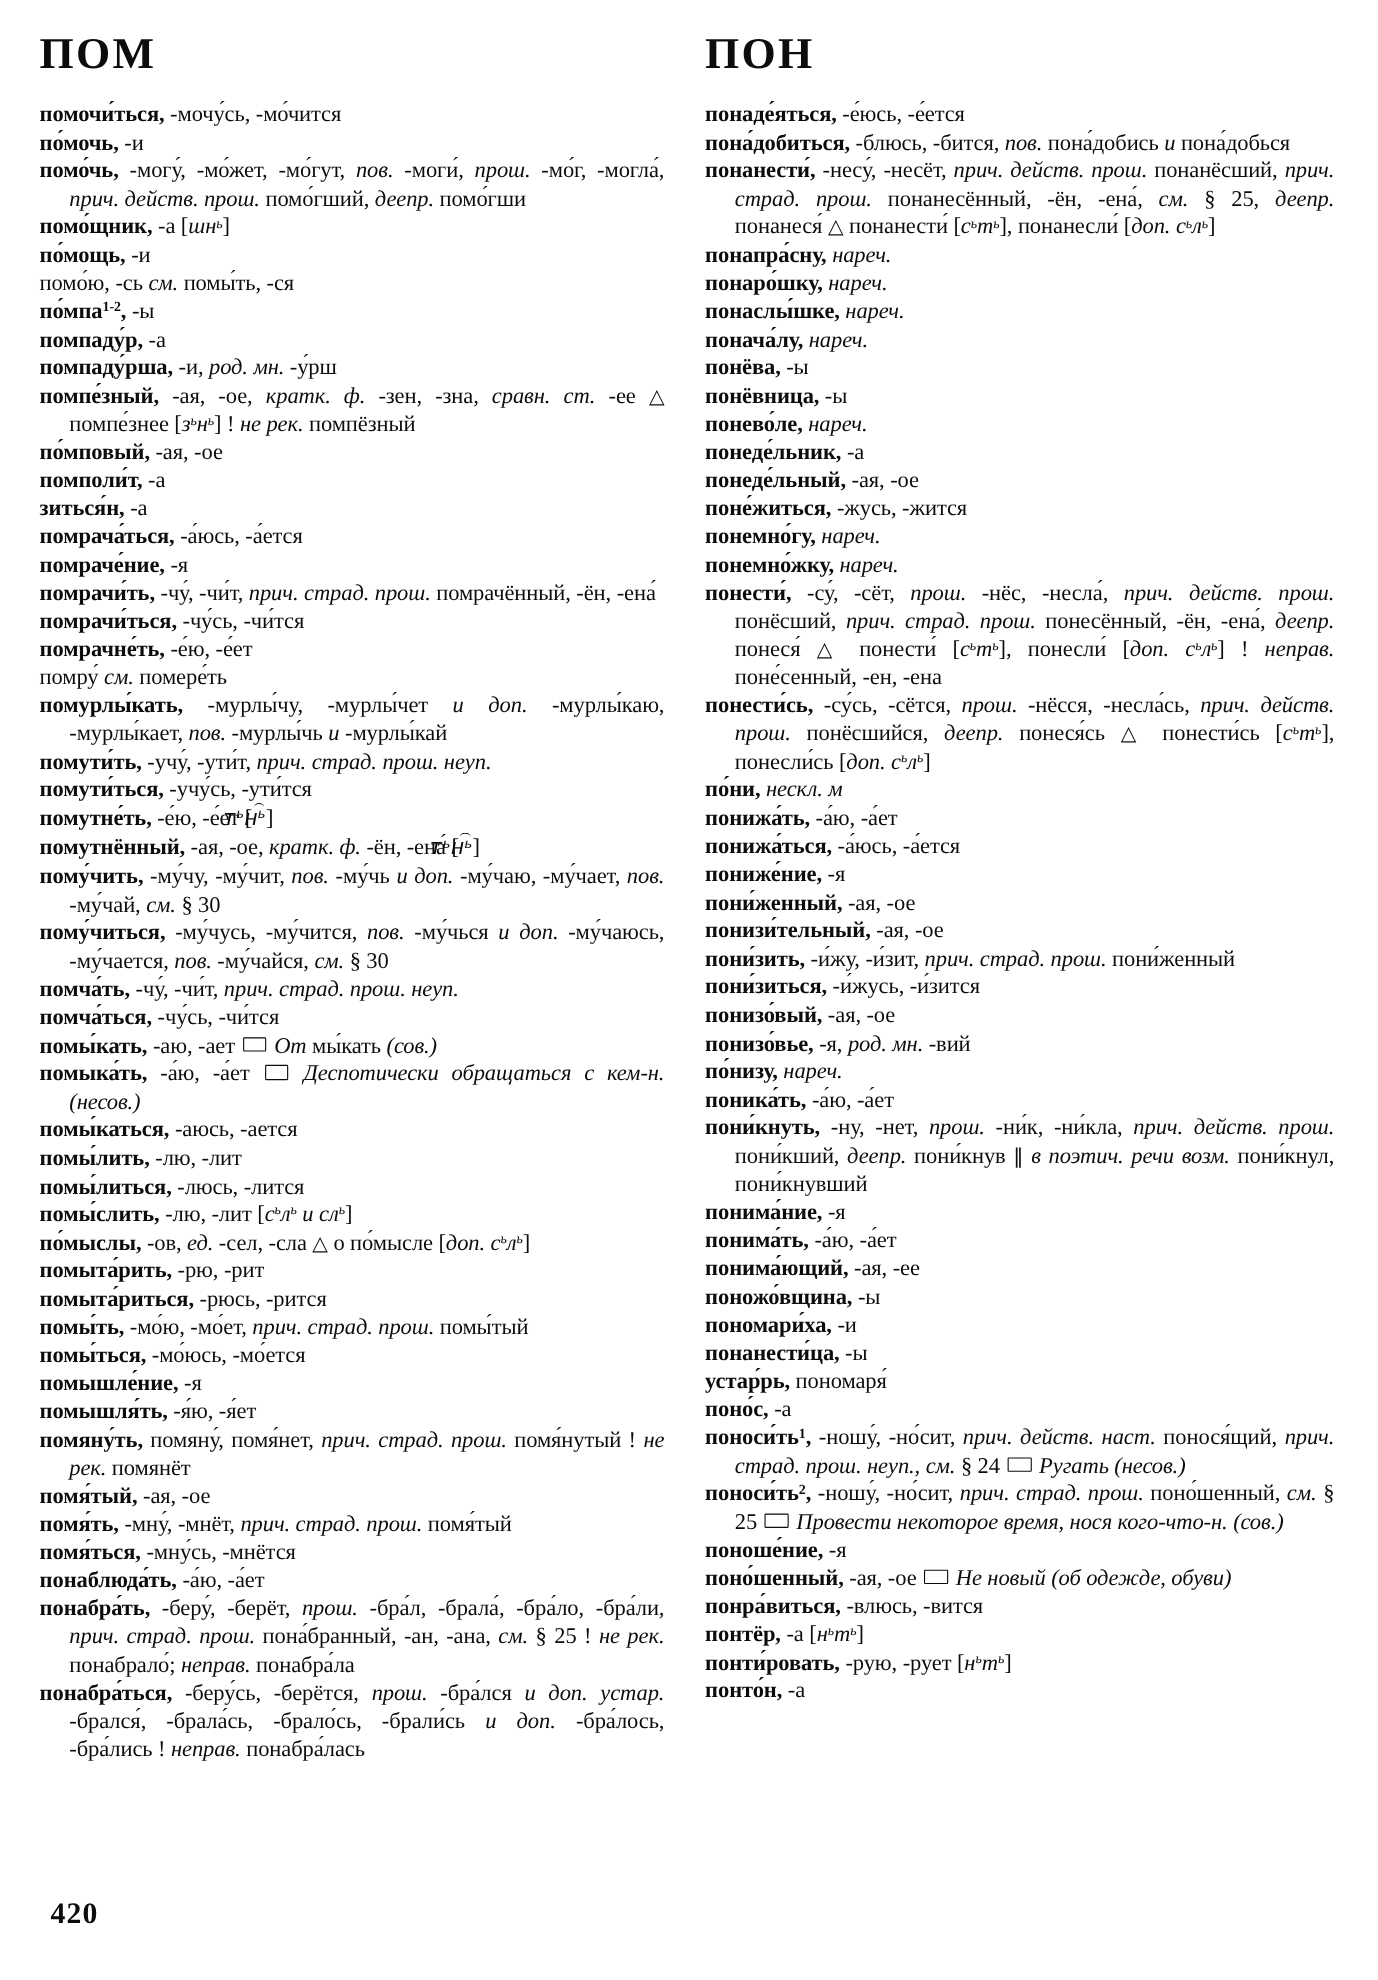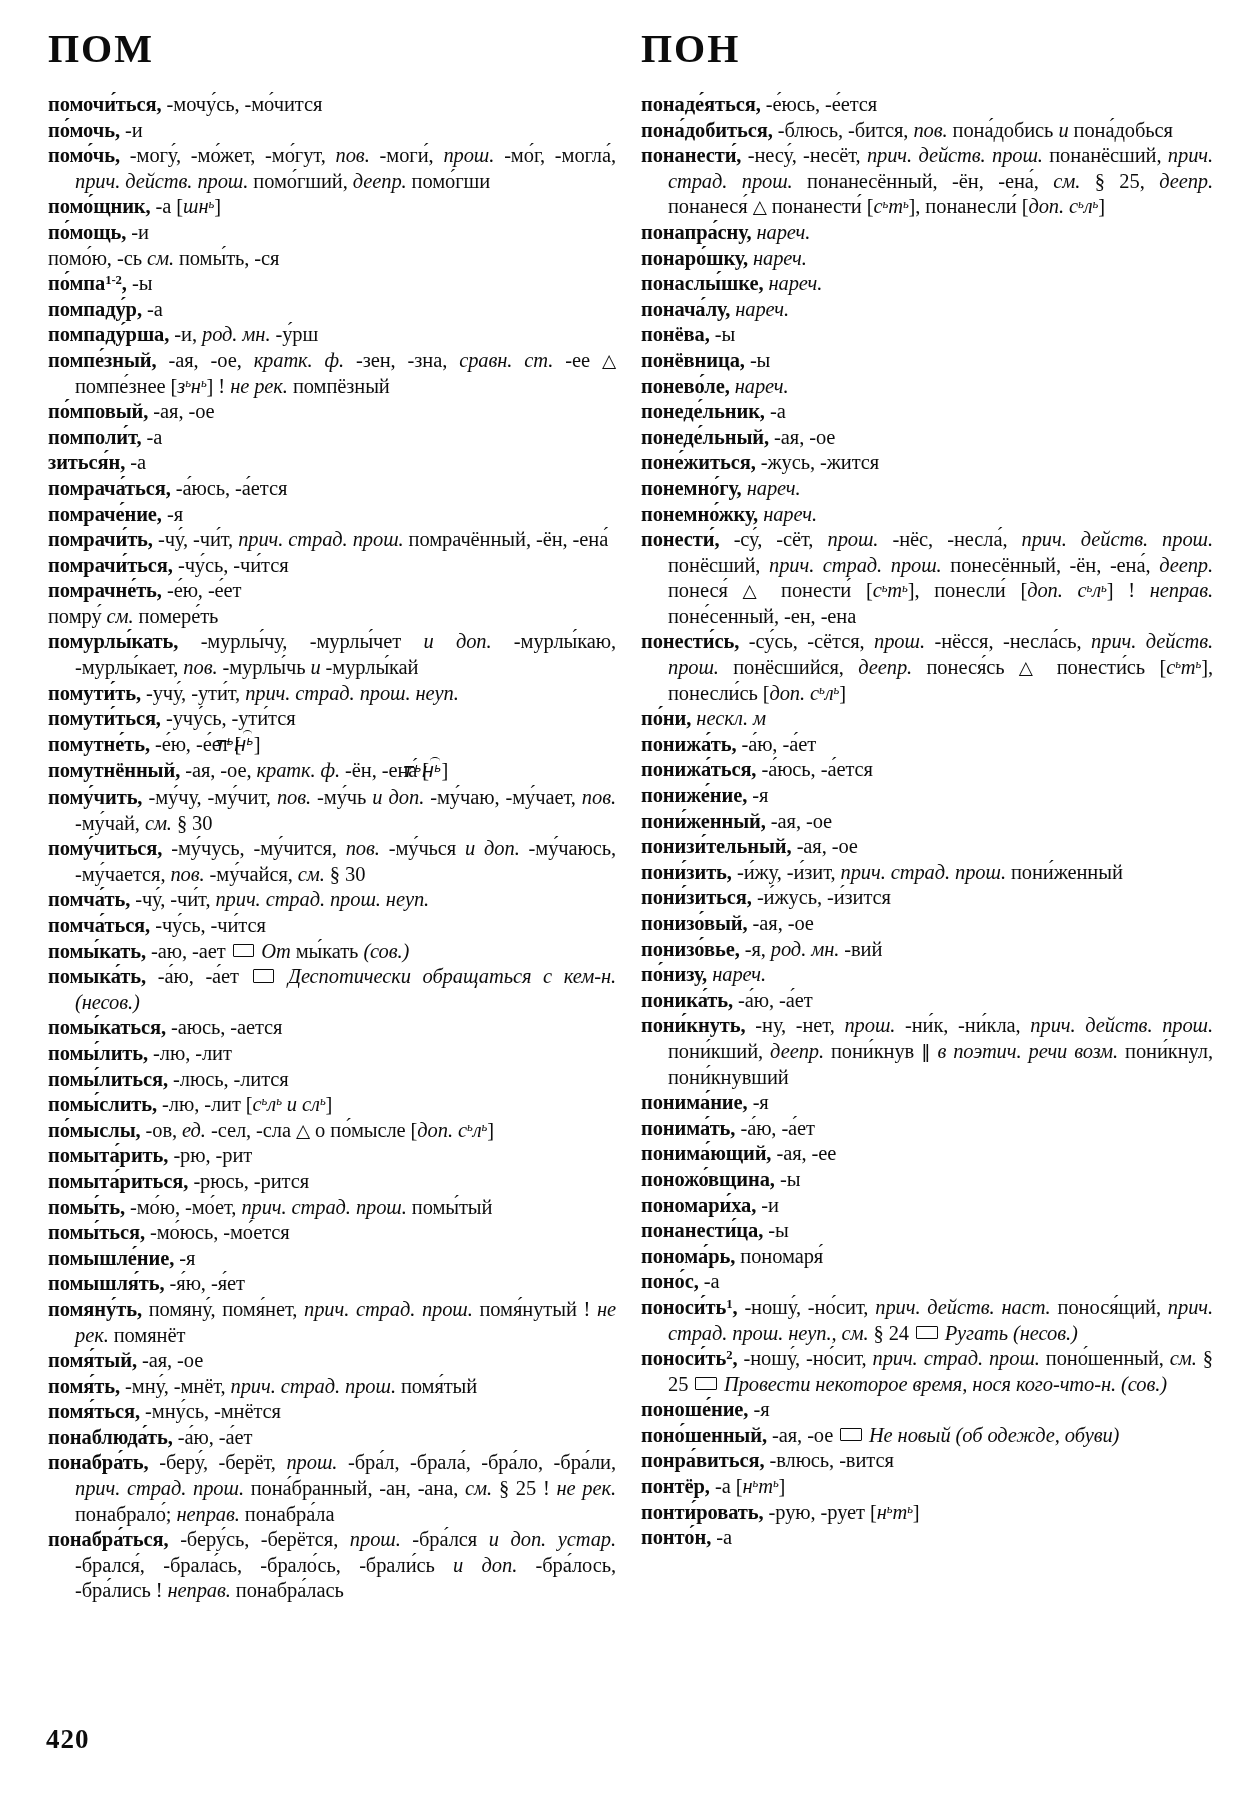--- a/index.html
+++ b/index.html
@@ -3,21 +3,21 @@
 <meta charset="utf-8">
 <style>
   html,body{margin:0;padding:0;}
   body{
     width:1253px;height:1800px;overflow:hidden;position:relative;
     background:#ffffff;color:#0c0c0c;
     font-family:"Liberation Serif", serif;
   }
   .page{position:absolute;inset:0;}
   .col{position:absolute;top:22px;}
-  #col-left{left:48px;width:568px;}
+  #col-left{left:36px;width:568px;}
   #col-right{left:641px;width:572px;}
   .col-header{
     font-size:40px;font-weight:700;line-height:1.05;
     letter-spacing:2px;margin:6px 0 22px 0;
   }
   .entries{display:block;}
   .entry{
     margin:0;font-size:20.5px;line-height:25.6px;
     text-align:justify;padding-left:27px;text-indent:-27px;
     letter-spacing:-0.1px;
@@ -136,21 +136,21 @@
         <p class="entry"><span class="rb">понизо́вье,</span><span> -я, </span><span class="ri">род. мн.</span><span> -вий</span></p>
         <p class="entry"><span class="rb">по́низу,</span><span> </span><span class="ri">нареч.</span></p>
         <p class="entry"><span class="rb">поника́ть,</span><span> -а́ю, -а́ет</span></p>
         <p class="entry"><span class="rb">пони́кнуть,</span><span> -ну, -нет, </span><span class="ri">прош.</span><span> -ни́к, -ни́кла, </span><span class="ri">прич. действ. прош.</span><span> пони́кший, </span><span class="ri">деепр.</span><span> пони́кнув </span><span class="sym">‖</span><span> </span><span class="ri">в поэтич. речи возм.</span><span> пони́кнул, пони́кнувший</span></p>
         <p class="entry"><span class="rb">понима́ние,</span><span> -я</span></p>
         <p class="entry"><span class="rb">понима́ть,</span><span> -а́ю, -а́ет</span></p>
         <p class="entry"><span class="rb">понима́ющий,</span><span> -ая, -ее</span></p>
         <p class="entry"><span class="rb">поножо́вщина,</span><span> -ы</span></p>
         <p class="entry"><span class="rb">пономари́ха,</span><span> -и</span></p>
         <p class="entry"><span class="rb">понанести́ца,</span><span> -ы</span></p>
-        <p class="entry"><span class="rb">понома́рь,</span><span> пономаря́</span></p>
+        <p class="entry"><span class="rb">устар́рь,</span><span> пономаря́</span></p>
         <p class="entry"><span class="rb">поно́с,</span><span> -а</span></p>
         <p class="entry"><span class="rb">поноси́ть</span><sup class="rb">1</sup><span class="rb">,</span><span> -ношу́, -но́сит, </span><span class="ri">прич. действ. наст.</span><span> понося́щий, </span><span class="ri">прич. страд. прош. неуп., см.</span><span> § 24 </span><span class="box"></span><span> </span><span class="ri">Ругать (несов.)</span></p>
         <p class="entry"><span class="rb">поноси́ть</span><sup class="rb">2</sup><span class="rb">,</span><span> -ношу́, -но́сит, </span><span class="ri">прич. страд. прош.</span><span> поно́шенный, </span><span class="ri">см.</span><span> § 25 </span><span class="box"></span><span> </span><span class="ri">Провести некоторое время, нося кого-что-н. (сов.)</span></p>
         <p class="entry"><span class="rb">поноше́ние,</span><span> -я</span></p>
         <p class="entry"><span class="rb">поно́шенный,</span><span> -ая, -ое </span><span class="box"></span><span> </span><span class="ri">Не новый (об одежде, обуви)</span></p>
         <p class="entry"><span class="rb">понра́виться,</span><span> -влюсь, -вится</span></p>
         <p class="entry"><span class="rb">понтёр,</span><span> -а [</span><span class="ph">н<sup>ь</sup>т<sup>ь</sup></span><span>]</span></p>
         <p class="entry"><span class="rb">понти́ровать,</span><span> -рую, -рует [</span><span class="ph">н<sup>ь</sup>т<sup>ь</sup></span><span>]</span></p>
         <p class="entry"><span class="rb">понто́н,</span><span> -а</span></p>
       </div>

